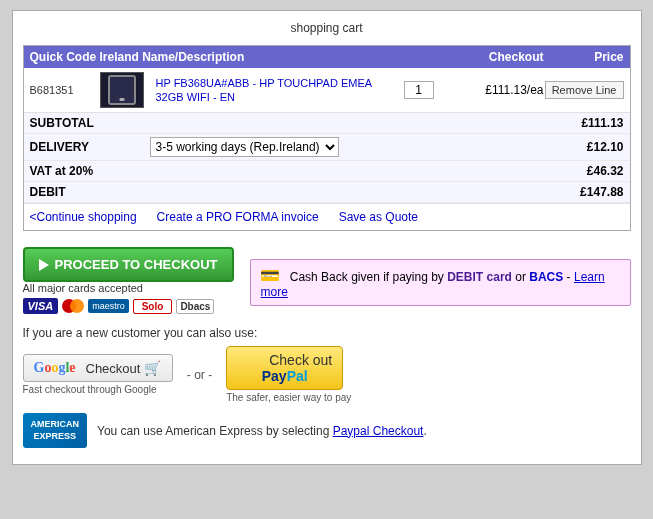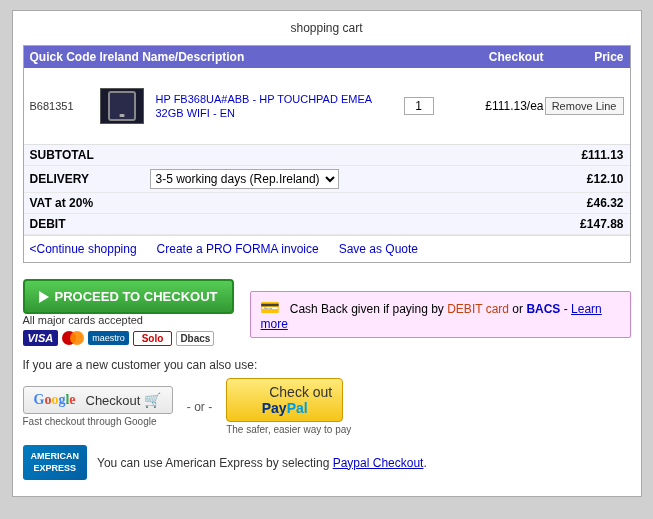--- a/index.html
+++ b/index.html
@@ -40,21 +40,21 @@
       font-weight: bold;
       font-size: 12px;
     }
     .cart-header .col-quick { width: 70px; }
     .cart-header .col-product { flex: 1; }
     .cart-header .col-qty { width: 80px; text-align: right; }
     .cart-header .col-price { width: 80px; text-align: right; }
     .cart-row {
       display: flex;
       align-items: center;
-      padding: 20px 6px;
+      padding: 4px 6px;
       border-bottom: 1px solid #e0e0e0;
     }
     .cart-row .col-quick { width: 70px; font-size: 11px; color: #333; }
     .cart-row .col-thumb { width: 50px; }
     .cart-row .col-thumb-img {
       width: 44px;
       height: 36px;
       background: #1a1a2e;
       display: flex;
       align-items: center;
@@ -396,21 +396,21 @@
             <div class="card-mc-right"></div>
           </div>
           <span class="card-maestro">maestro</span>
           <span class="card-solo">Solo</span>
           <span class="card-bacs">Dbacs</span>
         </div>
       </div>
       <div class="cashback-box">
         <span style="font-size:16px; margin-right:6px;">💳</span>
         <span>Cash Back given if paying by</span>
-        <span class="debit" style="font-weight:normal; color:#c2410c;">DEBIT card</span>
+        <span class="debit" style="font-weight:bold; color:#4c1d95;">DEBIT card</span>
         <span>or</span>
         <span class="bacs" style="font-weight:bold; color:#0000cc;">BACS</span>
         <span> - </span>
         <a href="#">Learn more</a>
       </div>
     </div>
 
     <div class="new-customer-text">If you are a new customer you can also use:</div>
 
     <div class="alt-checkout-row">

